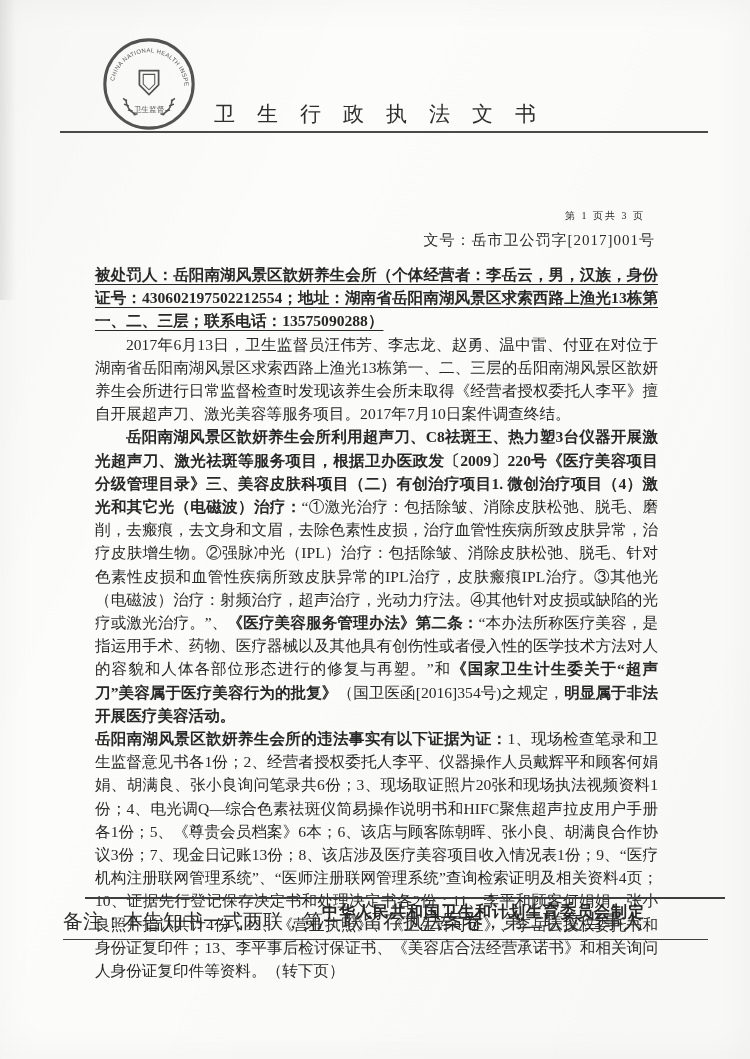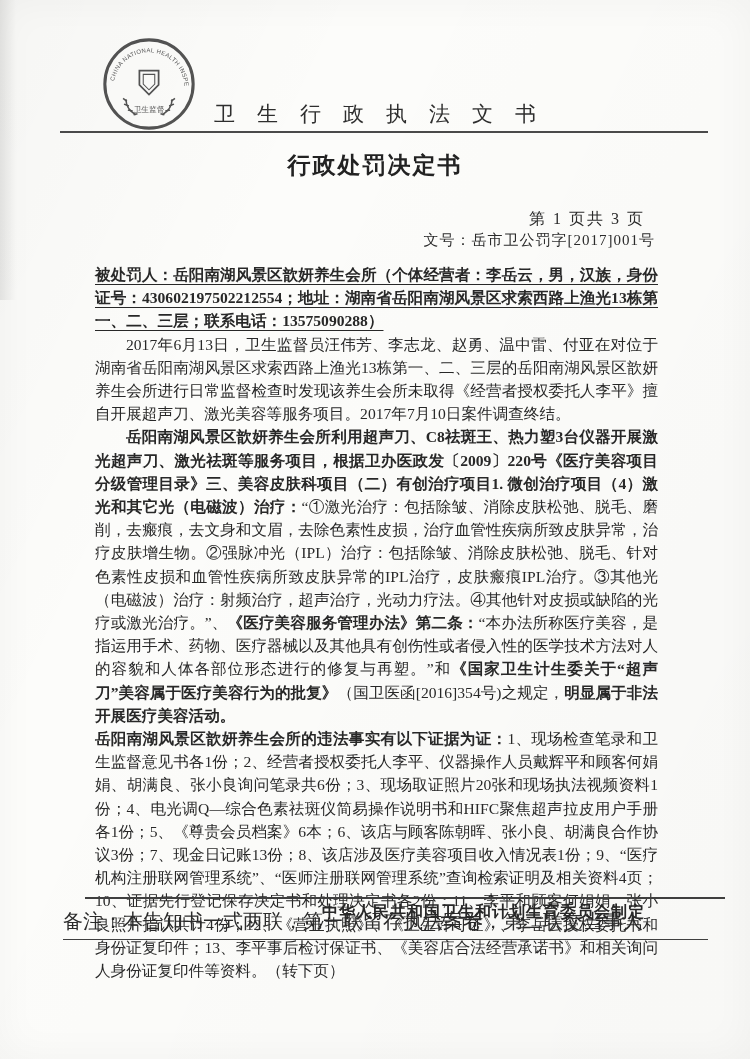--- a/index.html
+++ b/index.html
@@ -48,21 +48,21 @@
     font-family:"Liberation Sans","DejaVu Sans",sans-serif;
     color:#222;
     letter-spacing:2px;
   }
   .doc-number{
     position:absolute;right:95px;top:187px;
     font-size:15px;color:#2b2b2b;letter-spacing:1px;margin-top:44px;
   }
   .page-info{
     position:absolute;right:105px;top:209px;
-    font-size:16px;color:#2b2b2b;letter-spacing:2px;
+    font-size:10px;color:#2b2b2b;letter-spacing:2px;
   }
 
   .body-text{
     position:absolute;left:95px;top:231px;width:563px;
     font-size:15.6px;line-height:23.2px;
     text-align:justify;text-justify:inter-character;
     color:#282828;
   }
   .body-text p{margin:0;}
   .body-text p.indent{text-indent:31px;}
@@ -122,21 +122,20 @@
       <path d="M 40,36 h 20 v 15 l -10,10 l -10,-10 z"></path>
       <path d="M 44,40 h 12 v 10 l -6,6 l -6,-6 z" stroke-width="1.1"></path>
     </g>
     <text x="50" y="79" text-anchor="middle" font-size="8" fill="#3c3c3c" font-family="Liberation Sans, DejaVu Sans, sans-serif">卫生监督</text>
   </svg>
 
   <div class="doc-series-title">卫生行政执法文书</div>
 
   <div class="header-rule"></div>
 
-  <div class="doc-title">行政处罚决定书</div>
 
   <div class="doc-number">文号：岳市卫公罚字[2017]001号</div>
 
   <div class="page-info">第 1 页共 3 页</div>
 
   <div class="body-text" id="body-paragraphs">
       <p class="party"><span class="run b">被处罚人：岳阳南湖风景区歆妍养生会所（个体经营者：李岳云，男，汉族，身份证号：430602197502212554；地址：湖南省岳阳南湖风景区求索西路上渔光13栋第一、二、三层；联系电话：13575090288）</span></p>
       <p class="indent"><span class="run">2017年6月13日，卫生监督员汪伟芳、李志龙、赵勇、温中雷、付亚在对位于湖南省岳阳南湖风景区求索西路上渔光13栋第一、二、三层的岳阳南湖风景区歆妍养生会所进行日常监督检查时发现该养生会所未取得《经营者授权委托人李平》擅自开展超声刀、激光美容等服务项目。2017年7月10日案件调查终结。</span></p>
       <p class="indent"><span class="run b">岳阳南湖风景区歆妍养生会所利用超声刀、C8祛斑王、热力塑3台仪器开展激光超声刀、激光祛斑等服务项目，根据卫办医政发〔2009〕220号《医疗美容项目分级管理目录》三、美容皮肤科项目（二）有创治疗项目1. 微创治疗项目（4）激光和其它光（电磁波）治疗：</span><span class="run">“①激光治疗：包括除皱、消除皮肤松弛、脱毛、磨削，去瘢痕，去文身和文眉，去除色素性皮损，治疗血管性疾病所致皮肤异常，治疗皮肤增生物。②强脉冲光（IPL）治疗：包括除皱、消除皮肤松弛、脱毛、针对色素性皮损和血管性疾病所致皮肤异常的IPL治疗，皮肤瘢痕IPL治疗。③其他光（电磁波）治疗：射频治疗，超声治疗，光动力疗法。④其他针对皮损或缺陷的光疗或激光治疗。”、</span><span class="run b">《医疗美容服务管理办法》第二条：</span><span class="run">“本办法所称医疗美容，是指运用手术、药物、医疗器械以及其他具有创伤性或者侵入性的医学技术方法对人的容貌和人体各部位形态进行的修复与再塑。”和</span><span class="run b">《国家卫生计生委关于“超声刀”美容属于医疗美容行为的批复》</span><span class="run">（国卫医函[2016]354号)之规定，</span><span class="run b">明显属于非法开展医疗美容活动。</span></p>
       <p class="flush"><span class="run b">岳阳南湖风景区歆妍养生会所的违法事实有以下证据为证：</span><span class="run">1、现场检查笔录和卫生监督意见书各1份；2、经营者授权委托人李平、仪器操作人员戴辉平和顾客何娟娟、胡满良、张小良询问笔录共6份；3、现场取证照片20张和现场执法视频资料1份；4、电光调Q—综合色素祛斑仪简易操作说明书和HIFC聚焦超声拉皮用户手册各1份；5、《尊贵会员档案》6本；6、该店与顾客陈朝晖、张小良、胡满良合作协议3份；7、现金日记账13份；8、该店涉及医疗美容项目收入情况表1份；9、“医疗机构注册联网管理系统”、“医师注册联网管理系统”查询检索证明及相关资料4页；10、证据先行登记保存决定书和处理决定书各2份；11、李平和顾客何娟娟、张小良照片指认共计4份；12、《营业执照》、《卫生许可证》、李岳云授权委托书和身份证复印件；13、李平事后检讨保证书、《美容店合法经营承诺书》和相关询问人身份证复印件等资料。（转下页）</span></p>

